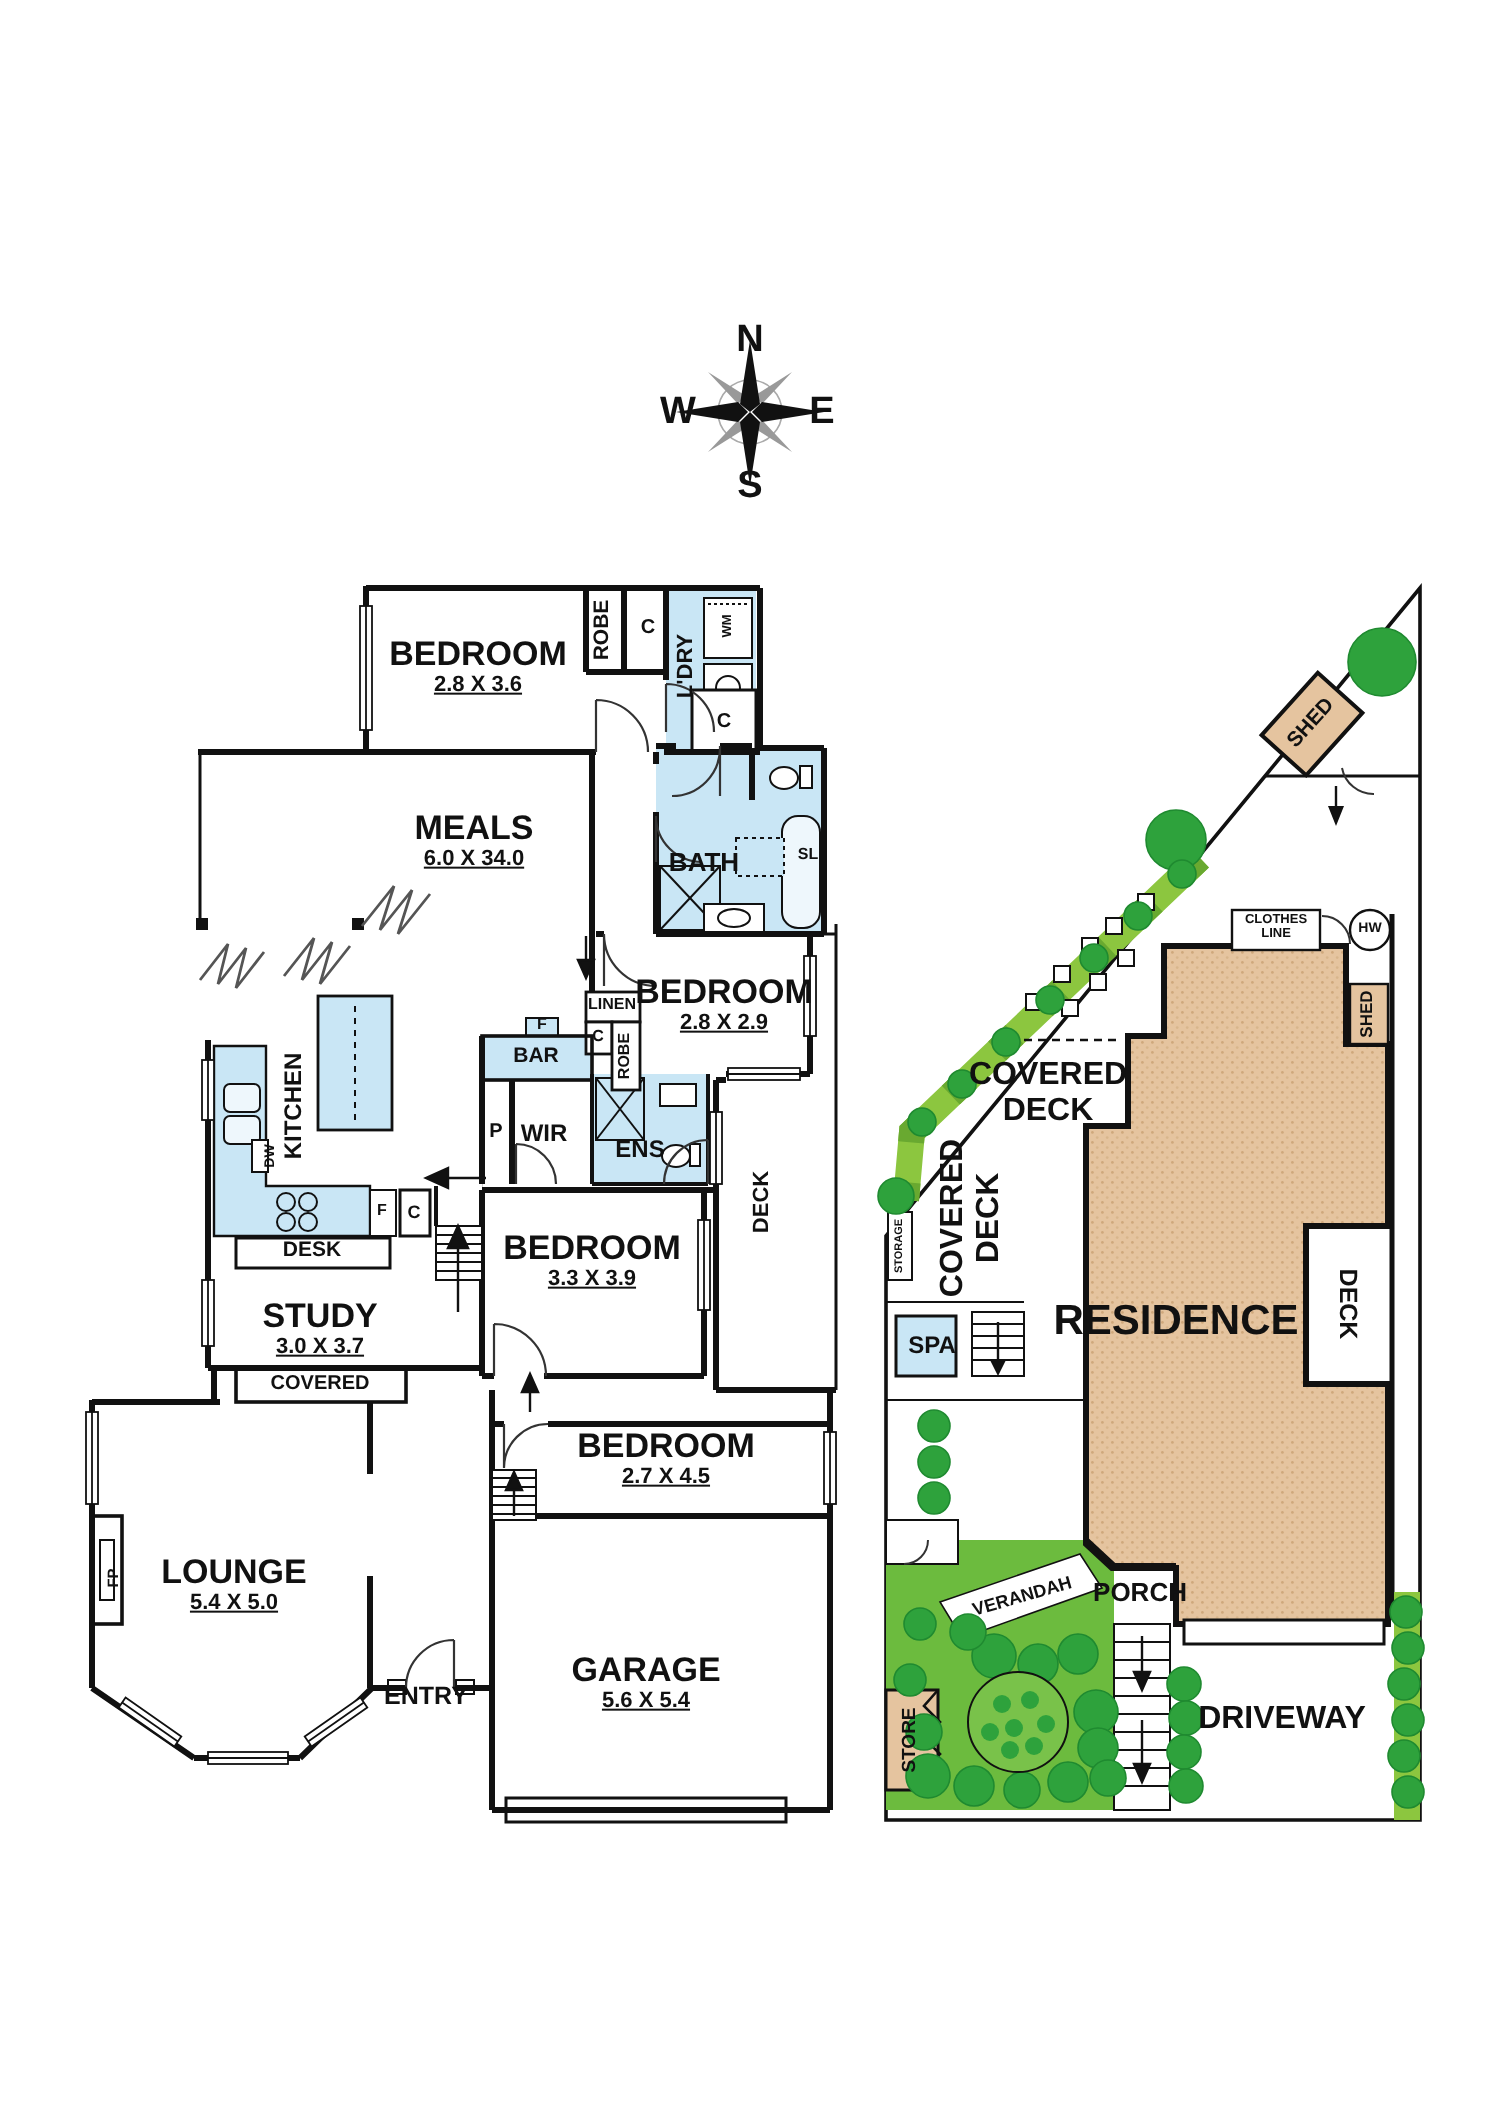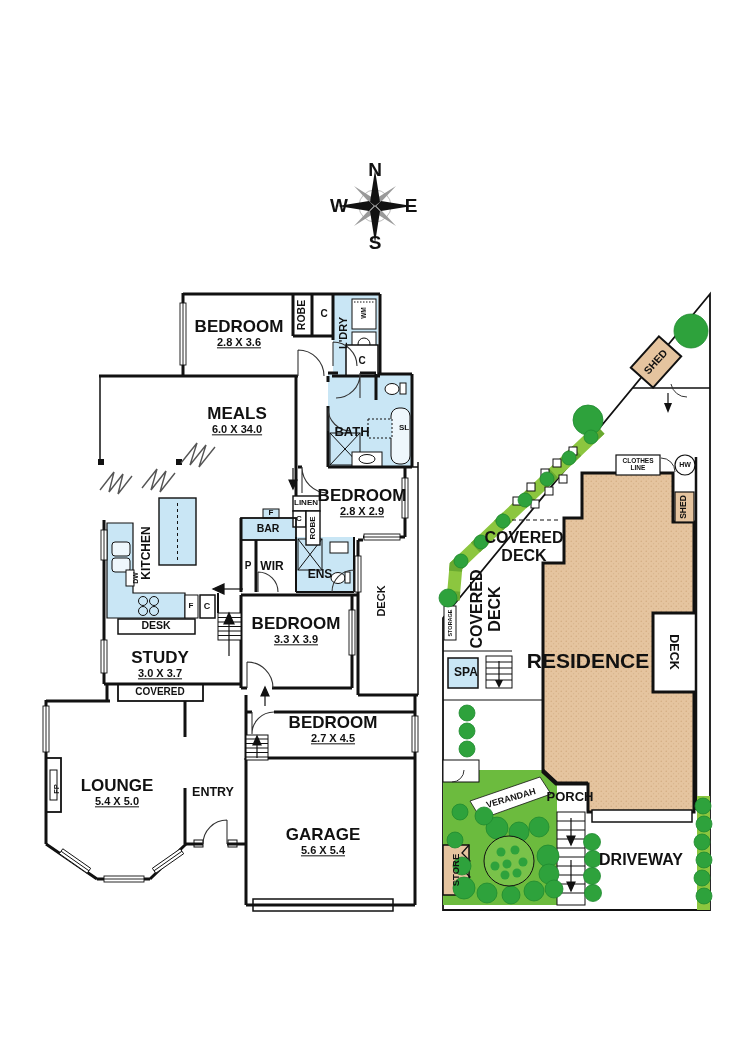--- a/index.html
+++ b/index.html
@@ -412,21 +412,21 @@
 </div>
 <div class="lbl room" style="left:333px;top:729px">
   <span class="rname">BEDROOM</span>
   <span class="rdims">2.7 X 4.5</span>
 </div>
 <div class="lbl room" style="left:117px;top:792px">
   <span class="rname">LOUNGE</span>
   <span class="rdims">5.4 X 5.0</span>
 </div>
 <div class="lbl v s75" style="left:57px;top:789px">FP</div>
-<div class="lbl s125" style="left:213px;top:792px">ENTRY</div>
+<div class="lbl s125" style="left:213px;top:848px">ENTRY</div>
 <div class="lbl room" style="left:323px;top:841px">
   <span class="rname">GARAGE</span>
   <span class="rdims">5.6 X 5.4</span>
 </div>
 
 <div class="lbl rot48 s105" style="left:656px;top:362px">SHED</div>
 <div class="lbl s65" style="left:638px;top:464px">
   <span style="display:block">CLOTHES</span>
   <span style="display:block">LINE</span>
 </div>

